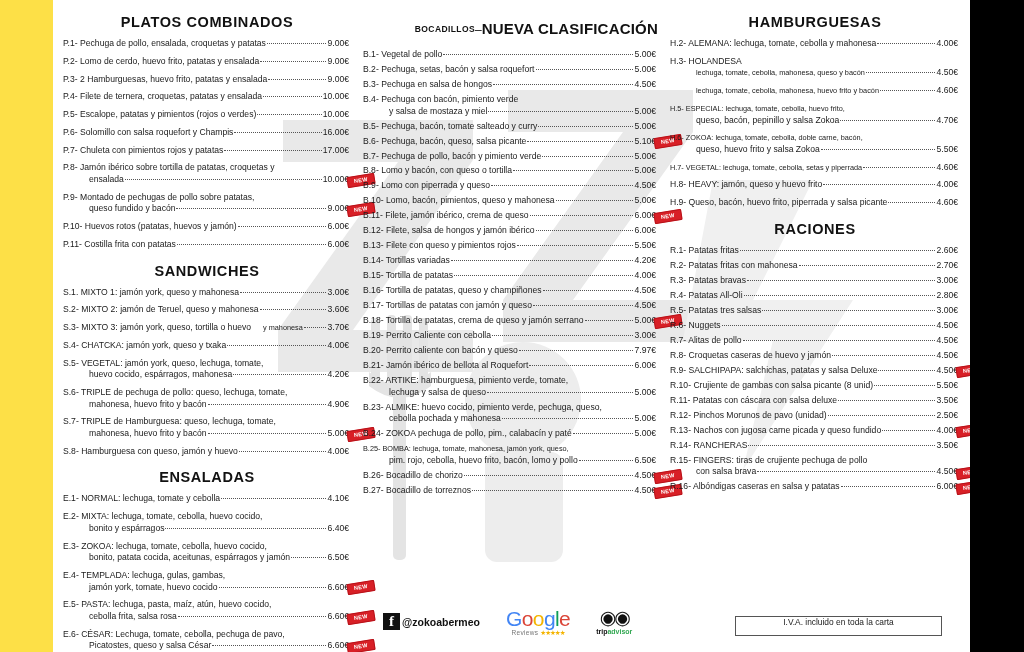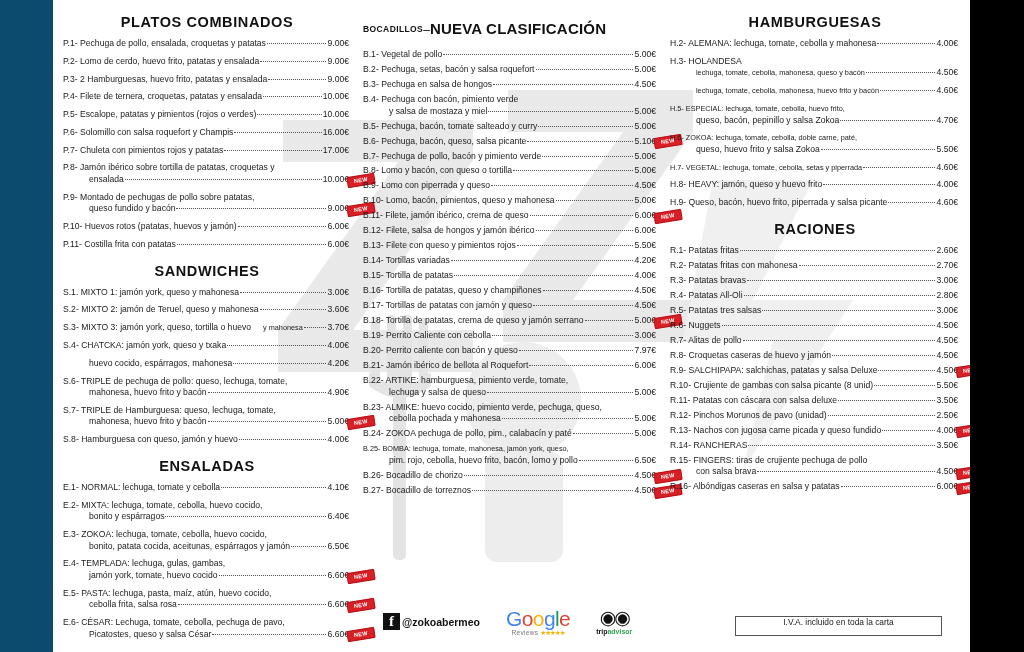--- a/index.html
+++ b/index.html
@@ -7,21 +7,21 @@
   html, body {
     margin: 0; padding: 0;
     width: 1024px; height: 652px;
     background: #000;
     font-family: "Liberation Sans", sans-serif;
     overflow: hidden;
   }
   #page {
     position: relative;
     width: 965px; height: 652px;
-    background: #0c4a6e;
+    background: #fde047;
   }
   
   #sheet {
     position: absolute;
     left: 53px; top: 0;
     width: 917px; height: 652px;
     background: #ffffff;
     overflow: hidden;
   }
   
@@ -48,21 +48,21 @@
     text-align: center;
     font-size: 14.5px;
     font-weight: bold;
     letter-spacing: .6px;
     color: #111;
     margin: 6px 0 8px 0;
   }
   h2.section.tight { margin-top: 12px; }
 
   h2.bocadillos {
-    text-align: left;
+    text-align: right;
     margin: 4px 0 9px 0;
     color: #111;
     white-space: nowrap;
   }
   h2.bocadillos .small {
     font-size: 8.5px;
     font-weight: bold;
     letter-spacing: .4px;
     vertical-align: 2px;
   }
@@ -313,20 +313,24 @@
               </div>
             </div>
             <div class="item">
               <div class="line">
                 <span class="txt">S.4- CHATCKA: jamón york, queso y txaka</span>
                 <span class="dots"></span>
                 <span class="price">4.00€</span>
               </div>
             </div>
             <div class="item">
+              <div class="line">
+                <span class="txt">S.5- VEGETAL: jamón york, queso, lechuga, tomate,</span>
+                <span class="dots nodots"></span>
+              </div>
               <div class="line sub">
                 <span class="txt">huevo cocido, espárragos, mahonesa</span>
                 <span class="dots"></span>
                 <span class="price">4.20€</span>
               </div>
             </div>
             <div class="item">
               <div class="line">
                 <span class="txt">S.6- TRIPLE de pechuga de pollo: queso, lechuga, tomate,</span>
                 <span class="dots nodots"></span>
@@ -680,21 +684,21 @@
                 <span class="dots nodots"></span>
               </div>
               <div class="line sub">
                 <span class="txt">queso, bacón, pepinillo y salsa Zokoa</span>
                 <span class="dots"></span>
                 <span class="price">4.70€</span>
               </div>
             </div>
             <div class="item">
               <div class="line">
-                <span class="txt tiny">H.6- ZOKOA: lechuga, tomate, cebolla, doble carne, paté,</span>
+                <span class="txt tiny">H.6- ZOKOA: lechuga, tomate, cebolla, doble carne, bacón,</span>
                 <span class="dots nodots"></span>
               </div>
               <div class="line sub">
                 <span class="txt">queso, huevo frito y salsa Zokoa</span>
                 <span class="dots"></span>
                 <span class="price">5.50€</span>
               </div>
             </div>
             <div class="item">
               <div class="line">

